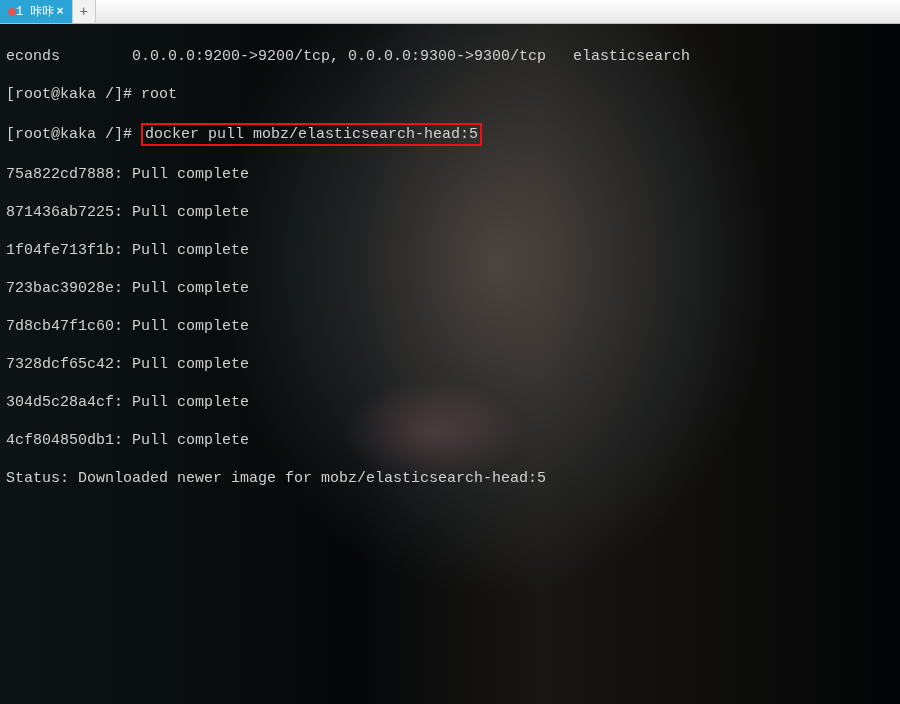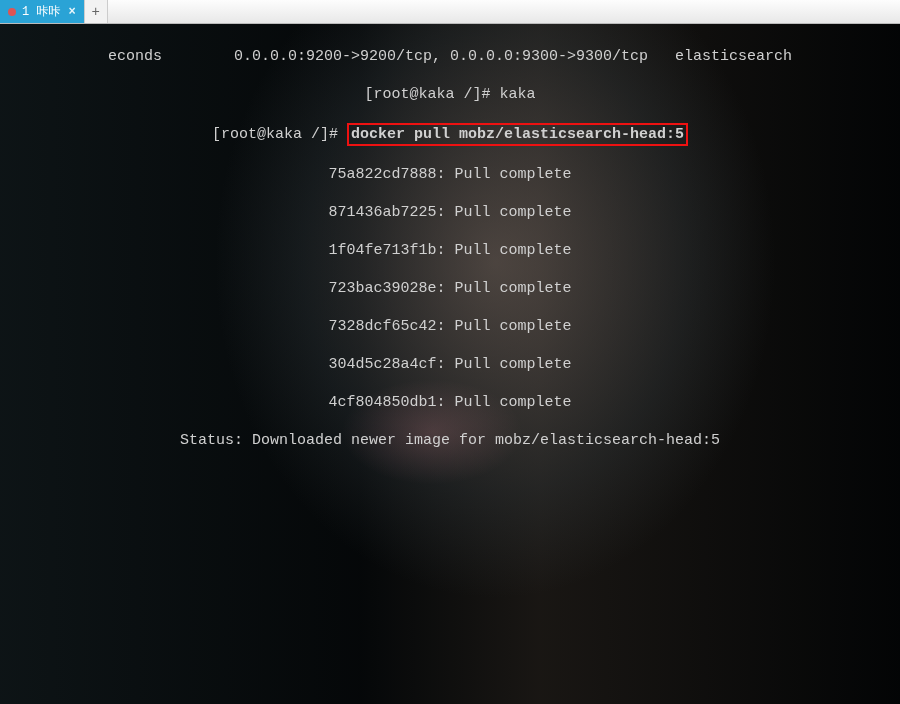--- a/index.html
+++ b/index.html
@@ -20,21 +20,21 @@
     align-items: stretch;
   }
   .tab {
     display: flex;
     align-items: center;
     padding: 0 6px 0 8px;
     background: #2aa3d6;
     color: #fff;
     font-size: 12px;
     min-width: 60px;
-    gap: 6px;
+    gap: 0;
   }
   .tab .dot {
     width: 8px; height: 8px; border-radius: 50%;
     background: #d55;
     display: inline-block;
   }
   .tab .close {
     color: #eaf6fb;
     font-weight: bold;
     padding: 0 2px;
@@ -60,48 +60,48 @@
     content: "";
     position: absolute;
     inset: 0;
     background:
       radial-gradient(350px 420px at 55% 35%, rgba(180,160,150,0.35), rgba(80,90,95,0.22) 55%, rgba(0,0,0,0) 80%),
       radial-gradient(120px 70px at 48% 60%, rgba(200,120,130,0.28), rgba(0,0,0,0) 75%),
       linear-gradient(90deg, rgba(60,90,100,0.22), rgba(40,60,70,0.12) 40%, rgba(90,80,70,0.28) 60%, rgba(20,30,35,0.15));
     pointer-events: none;
     z-index: 0;
   }
-  .term > div, .term > span { position: relative; z-index: 1; text-align: center; }
+  .term > div, .term > span { position: relative; z-index: 1; }
   .red-box {
     border: 2px solid #e11;
     padding: 0 2px;
     display: inline-block;
-    font-weight: bold;
   }
 </style>
 </head>
 <body>
 
 <div class="titlebar">
   <div class="tab">
     <span class="dot"></span>
     <span>1 咔咔</span>
     <span class="close">×</span>
   </div>
   <div class="newtab">+</div>
 </div>
 
 <div class="term">
 <div>econds        0.0.0.0:9200-&gt;9200/tcp, 0.0.0.0:9300-&gt;9300/tcp   elasticsearch</div>
-<div><span>[root@kaka /]# </span><span>kaka</span></div>
+<div><span>[root@kaka /]# </span><span>root</span></div>
 <div><span>[root@kaka /]# </span><span class="red-box">docker pull mobz/elasticsearch-head:5</span></div>
 <div>75a822cd7888: Pull complete</div>
 <div>871436ab7225: Pull complete</div>
 <div>1f04fe713f1b: Pull complete</div>
 <div>723bac39028e: Pull complete</div>
+<div>7d8cb47f1c60: Pull complete</div>
 <div>7328dcf65c42: Pull complete</div>
 <div>304d5c28a4cf: Pull complete</div>
 <div>4cf804850db1: Pull complete</div>
 <div>Status: Downloaded newer image for mobz/elasticsearch-head:5</div>
 
 
 
 
 
 

